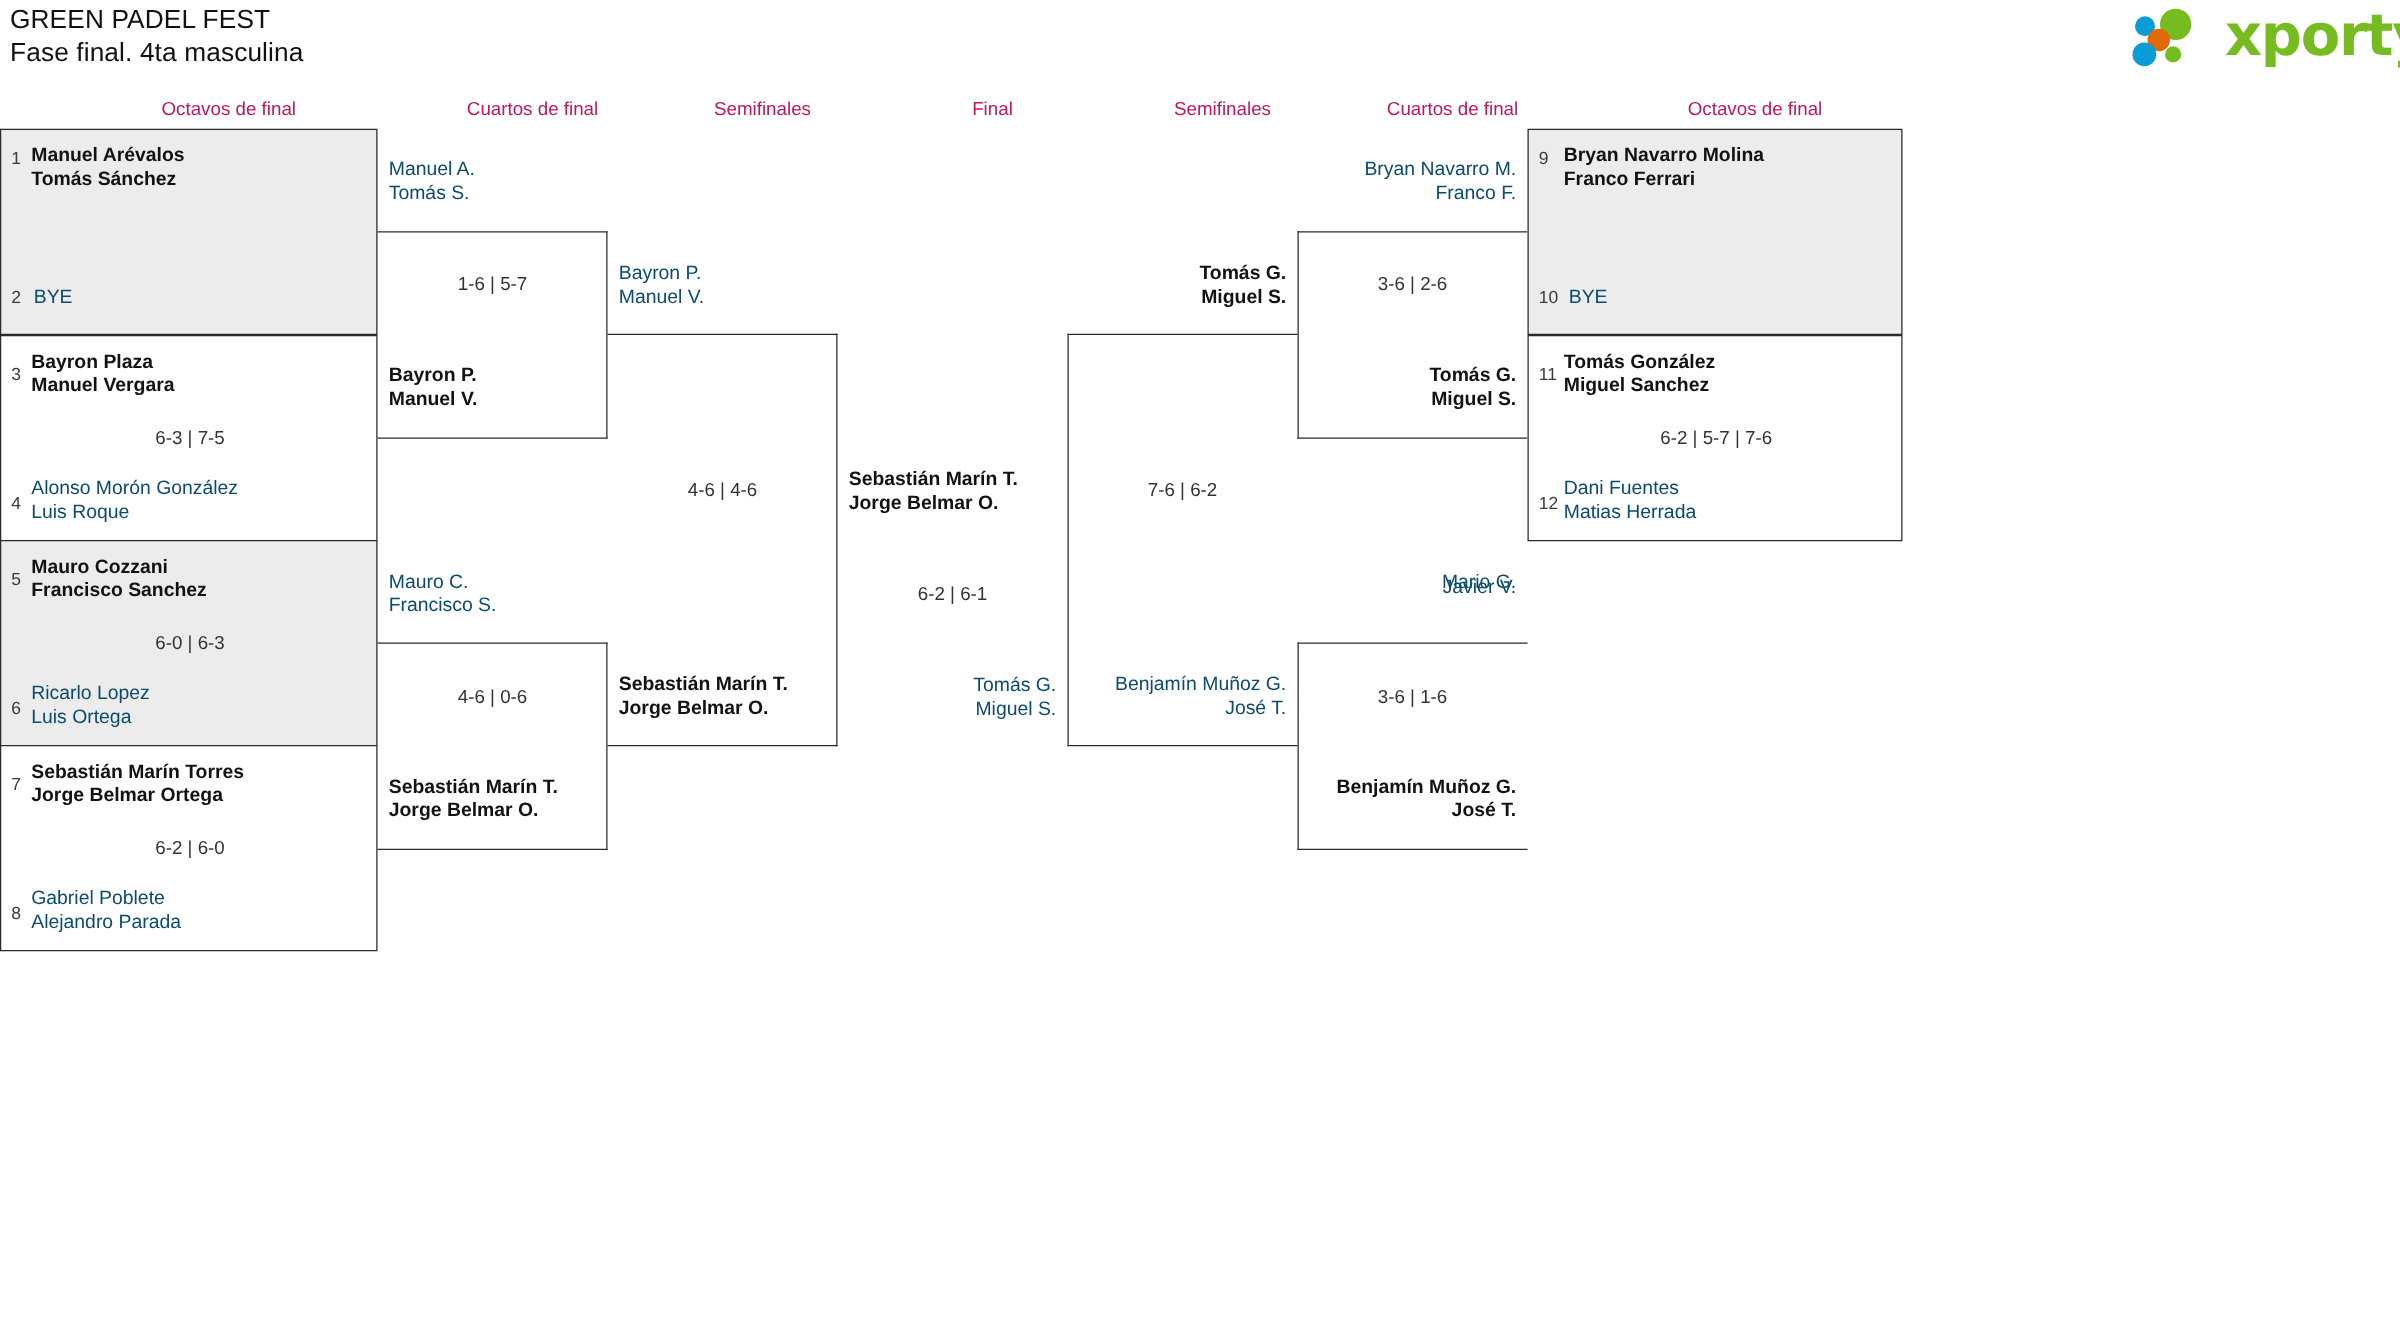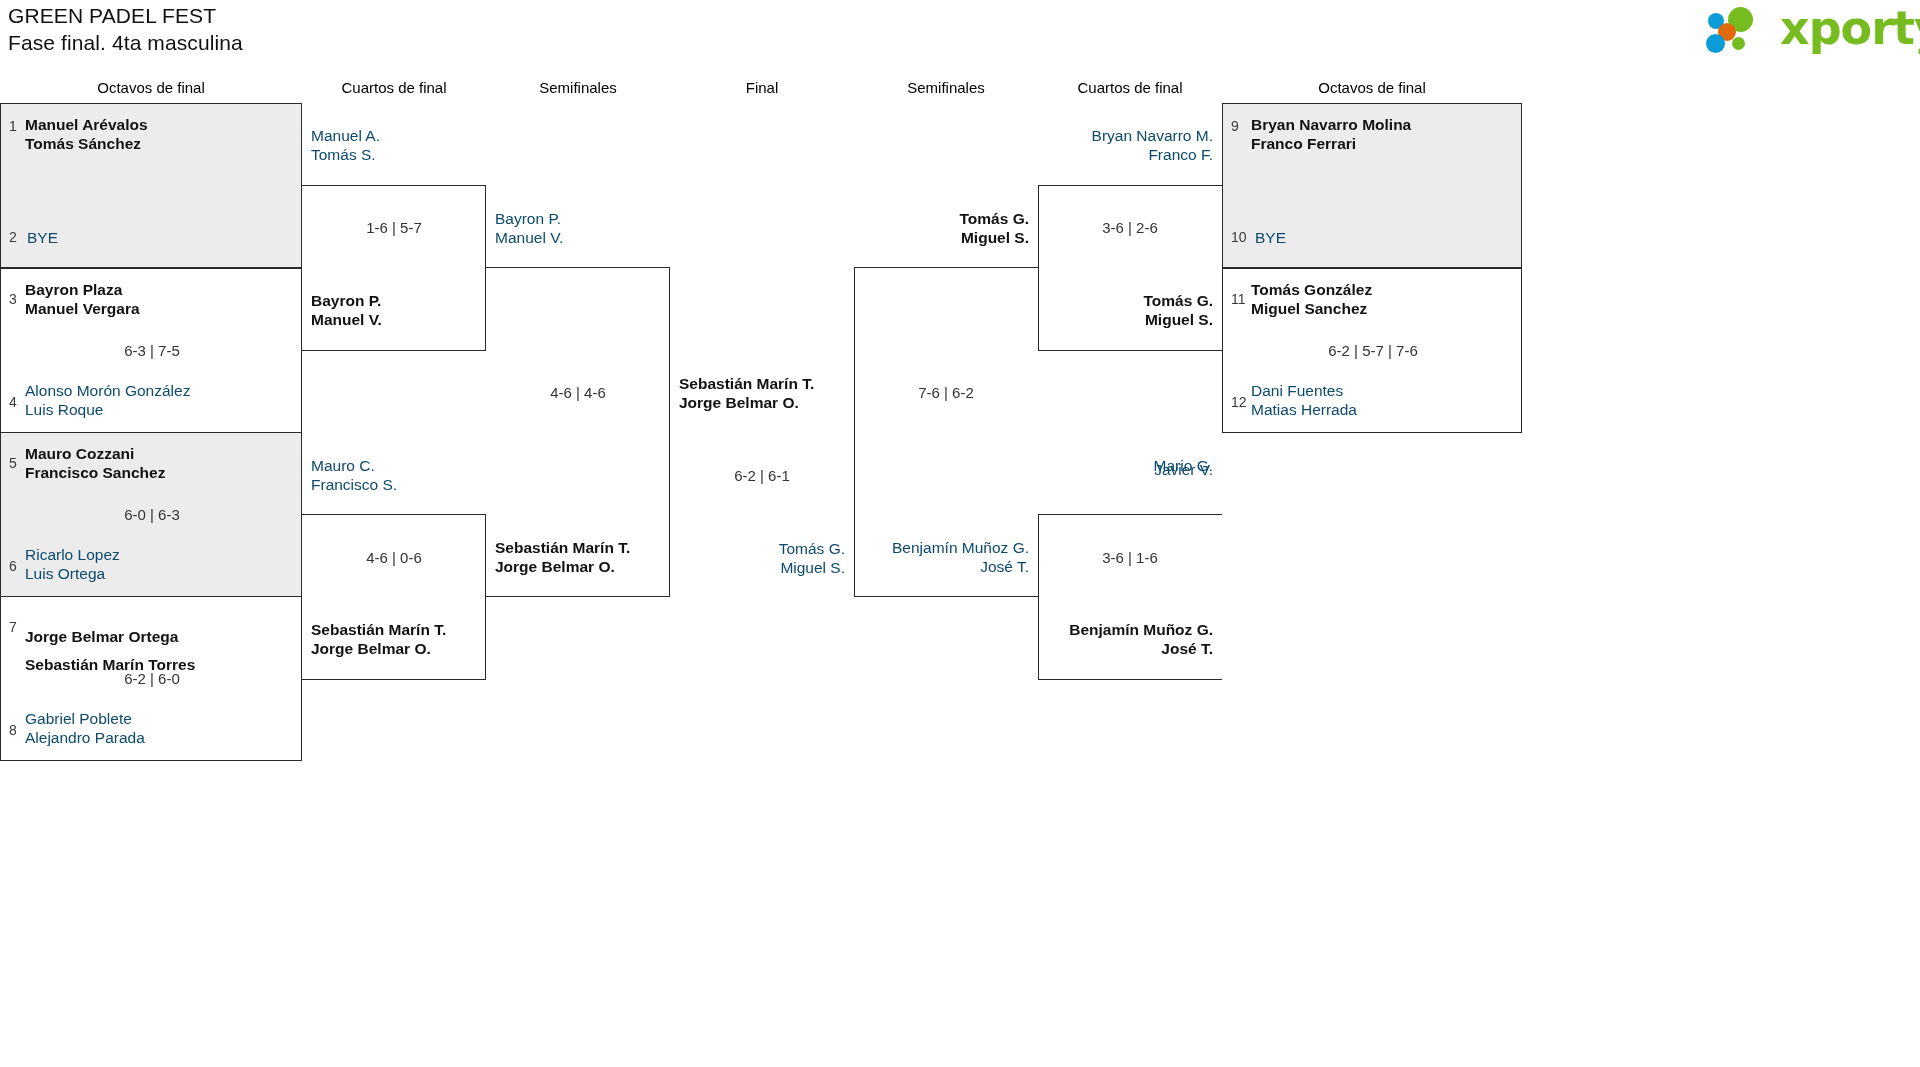--- a/index.html
+++ b/index.html
@@ -17,21 +17,21 @@
   #tournament-subtitle{font-size:21px;font-weight:400;letter-spacing:.1px;color:#111;line-height:27px;}
 
   
   #logo{position:absolute;right:14px;top:4px;width:200px;height:52px;}
   #logo-dots{position:absolute;left:0;top:3px;width:78px;height:46px;}
   .dot{position:absolute;border-radius:50%;}
   #logo-word{position:absolute;left:74px;top:-2px;font-size:46px;font-weight:700;
     color:#76bc21;letter-spacing:-1px;line-height:52px;font-family:"DejaVu Sans",sans-serif;}
 
   
-  .round-header{position:absolute;font-size:15px;color:#000000;text-align:center;top:78px;line-height:20px;}
+  .round-header{position:absolute;font-size:15px;color:#be185d;text-align:center;top:78px;line-height:20px;margin-left:32px;}
 
   
   #bracket{position:absolute;left:0;top:0;width:1920px;height:1067px;}
 
   
   .seedbox{box-sizing:border-box;border:1px solid #2b2b2b;background:#ffffff;position:absolute;}
   .seedbox.shade{background:#ececec;}
 
   .seed-num{position:absolute;font-size:14px;color:#3a3a3a;}
   .seed-num.top{top:14px;}
@@ -104,21 +104,21 @@
     <span class="team win L" style="left:24px;top:11px;">Mauro Cozzani</span>
     <span class="team win L" style="left:24px;top:30px;">Francisco Sanchez</span>
     <span class="score" style="left:0px;width:302px;text-align:center;top:73px;">6-0 | 6-3</span>
     <span class="seed-num bot" style="left:8px;bottom:22px;">6</span>
     <span class="team lose L" style="left:24px;bottom:32px;">Ricarlo Lopez</span>
     <span class="team lose L" style="left:24px;bottom:13px;">Luis Ortega</span>
   </div>
 
   <div class="seedbox" style="left:0px;top:596px;width:302px;height:165px;">
     <span class="seed-num top" style="left:8px;top:22px;">7</span>
-    <span class="team win L" style="left:24px;top:11px;margin-top:47px;">Sebastián Marín Torres</span>
+    <span class="team win L" style="left:24px;top:11px;">Sebastián Marín Torres</span>
     <span class="team win L" style="left:24px;top:30px;">Jorge Belmar Ortega</span>
     <span class="score" style="left:0px;width:302px;text-align:center;top:73px;">6-2 | 6-0</span>
     <span class="seed-num bot" style="left:8px;bottom:22px;">8</span>
     <span class="team lose L" style="left:24px;bottom:32px;">Gabriel Poblete</span>
     <span class="team lose L" style="left:24px;bottom:13px;">Alejandro Parada</span>
   </div>
 
   <div class="matchbox noleft" style="left:302px;top:185px;width:184px;height:166px;"></div>
   <span class="team lose L" style="left:311px;top:126px;">Manuel A.</span>
   <span class="team lose L" style="left:311px;top:145px;">Tomás S.</span>

